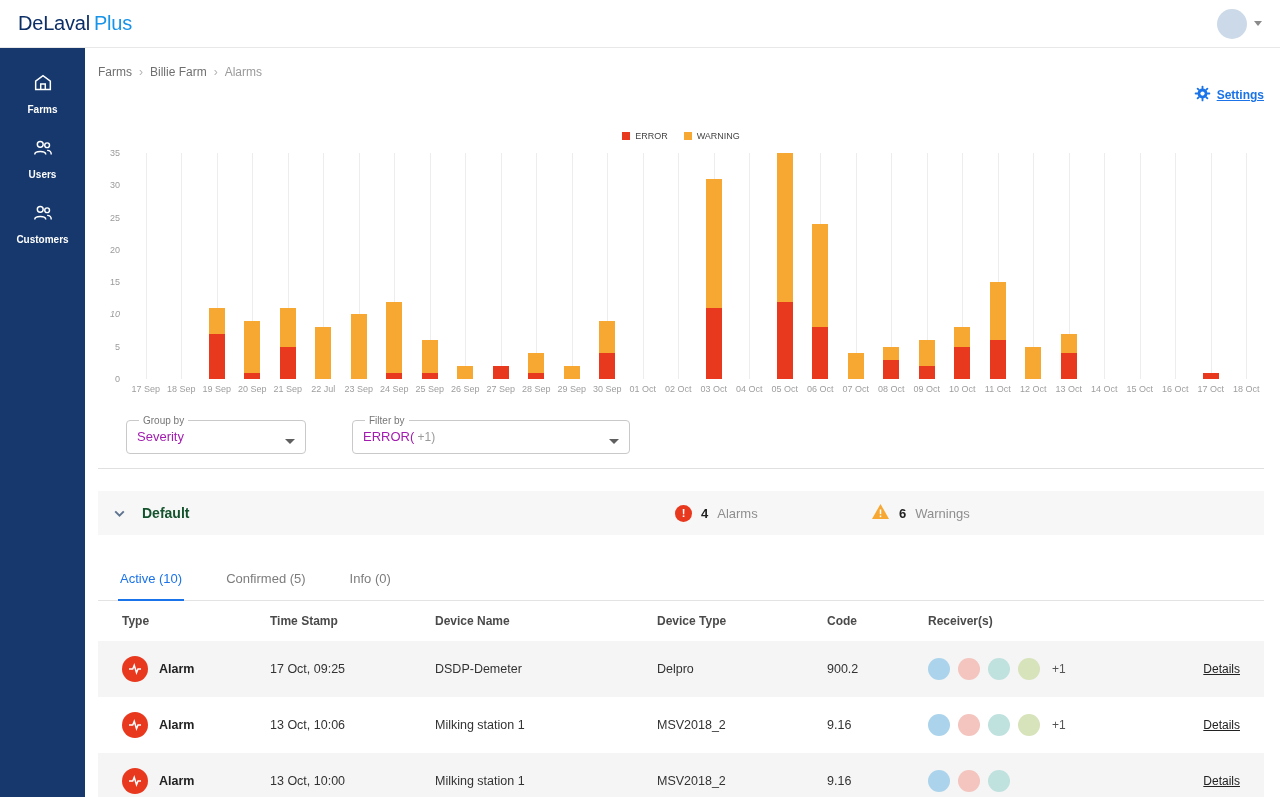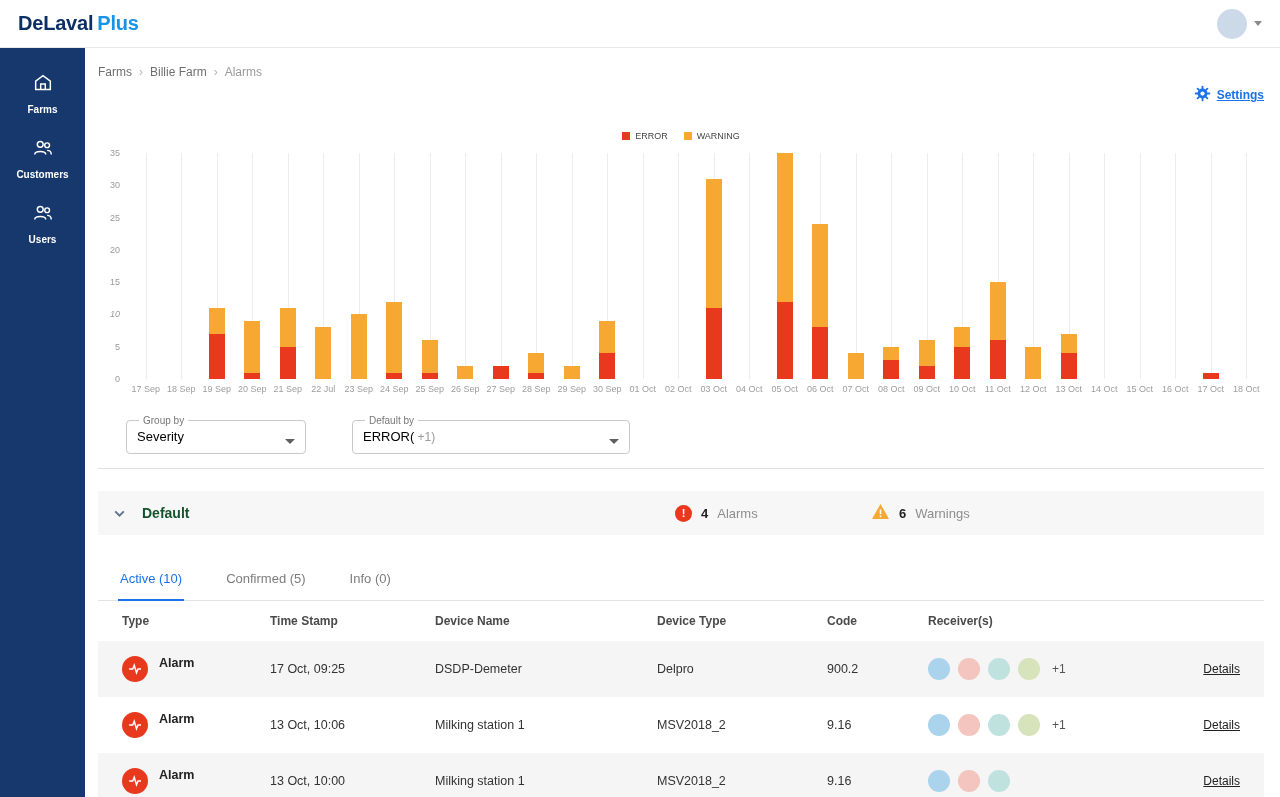--- a/index.html
+++ b/index.html
@@ -2,21 +2,21 @@
 <html><head>
 <meta charset="utf-8">
 <style>
   * { box-sizing: border-box; margin: 0; padding: 0; }
   html, body { width: 1280px; height: 797px; overflow: hidden; }
   body { font-family: "Liberation Sans", sans-serif; background: #fff; color: #333; }
 
   
   .topbar { height: 48px; background: #fff; border-bottom: 1px solid #e8e8e8;
             display: flex; align-items: center; padding: 0 18px; }
-  .brand { font-size: 20px; font-weight: 700; letter-spacing: -0.2px; }
+  .brand { font-size: 20px; font-weight: 400; letter-spacing: -0.2px; }
   .brand .p1 { color: #0b2f66; }
   .brand .p2 { color: #1793e8; margin-left: 4px; }
   .top-right { margin-left: auto; display: flex; align-items: center; gap: 7px; cursor: pointer; }
   .avatar { width: 30px; height: 30px; border-radius: 50%; background: #ccd9e8; }
   .caret-down { width: 0; height: 0; border-left: 4px solid transparent;
                 border-right: 4px solid transparent; border-top: 5px solid #8a8a8a; }
 
   
   .app { display: flex; height: 749px; }
   .sidebar { width: 85px; background: #16386d; flex: 0 0 85px; padding-top: 14px; }
@@ -50,21 +50,21 @@
   .seg.warn { background: #f6a832; }
   .seg.err  { background: #e8391f; }
   .xlab { position: absolute; top: 231px; left: 50%; transform: translateX(-50%);
           font-size: 9px; color: #9e9e9e; white-space: nowrap; }
 
   
   .filters { display: flex; gap: 18px; margin-top: 16px; }
   fieldset.select { border: 1px solid #c9c9c9; border-radius: 4px; position: relative;
                     padding: 1px 28px 8px 10px; cursor: pointer; background: #fff; margin-left: 28px; }
   fieldset.select legend { font-size: 10px; color: #777; padding: 0 4px; margin-left: 2px; }
-  .select .val { font-size: 13px; color: #000000; }
+  .select .val { font-size: 13px; color: #a21caf; }
   .select .muted { font-size: 12px; color: #9a9a9a; }
   .select .sel-caret { position: absolute; right: 10px; top: 13px; width: 0; height: 0;
       border-left: 5px solid transparent; border-right: 5px solid transparent; border-top: 5px solid #5f5f5f; }
   .select.group { width: 180px; }
   .select.filter { width: 278px; }
 
   .divider { margin-top: 14px; border-top: 1px solid #e0e0e0; }
 
   
   .band { margin-top: 22px; height: 44px; background: #f7f7f7; display: flex; align-items: center; padding: 0 14px; }
@@ -81,21 +81,21 @@
   .tabs { margin-top: 30px; display: flex; gap: 40px; padding-left: 20px; border-bottom: 1px solid #e3e3e3; }
   .tab { padding: 6px 2px 13px; font-size: 13px; color: #7c7c7c; cursor: pointer; }
   .tab.active { color: #1a73e8; border-bottom: 2px solid #1a73e8; margin-bottom: -1px; }
 
   
   .thead, .trow { display: grid; grid-template-columns: 148px 165px 222px 170px 101px 1fr 90px;
                   align-items: center; padding: 0 24px; }
   .thead { height: 40px; font-size: 12px; font-weight: 700; color: #4a4a4a; }
   .trow { height: 56px; font-size: 12.5px; color: #333; }
   .tbody .trow:nth-child(odd) { background: #f5f5f5; }
-  .c-type { display: flex; align-items: flex-start; gap: 11px; }
+  .c-type { display: flex; align-items: center; gap: 11px; }
   .alarm-ic { width: 26px; height: 26px; border-radius: 50%; background: #e8391f; flex: 0 0 26px;
               display: flex; align-items: center; justify-content: center; }
   .t-label { font-weight: 700; color: #222; }
   .c-recv { display: flex; align-items: center; gap: 8px; }
   .recv { width: 22px; height: 22px; border-radius: 50%; display: inline-block; }
   .recv-more { font-size: 12px; color: #555; margin-left: 4px; }
   .c-details { text-align: right; }
   .c-details a { color: #222; font-size: 12px; text-decoration: underline; cursor: pointer; }
 </style>
 </head>
@@ -125,32 +125,32 @@
     </div>
     <div class="side-item">
       <span>
         <svg width="22" height="22" viewBox="0 0 24 24" fill="none" stroke="#fff" stroke-width="1.6">
           <circle cx="9" cy="8" r="3.2"></circle>
             <path d="M3 19 C3 14.8 15 14.8 15 19"></path>
           <circle cx="16.5" cy="9" r="2.6"></circle>
             <path d="M16.5 14.6 C19.5 14.6 21 16.4 21 19"></path>
         </svg>
       </span>
-      <span class="lbl">Customers</span>
+      <span class="lbl">Users</span>
     </div>
     <div class="side-item">
       <span>
         <svg width="22" height="22" viewBox="0 0 24 24" fill="none" stroke="#fff" stroke-width="1.6">
           <circle cx="9" cy="8" r="3.2"></circle>
             <path d="M3 19 C3 14.8 15 14.8 15 19"></path>
           <circle cx="16.5" cy="9" r="2.6"></circle>
             <path d="M16.5 14.6 C19.5 14.6 21 16.4 21 19"></path>
         </svg>
       </span>
-      <span class="lbl">Users</span>
+      <span class="lbl">Customers</span>
     </div>
   </div>
 
   <div class="main">
 
     <div class="crumbs">
       <span>Farms</span>
       <span class="sep">›</span>
       <span>Billie Farm</span>
       <span class="sep">›</span>
@@ -460,21 +460,21 @@
       </div>
     </div>
 
     <div class="filters">
       <fieldset class="select group">
         <legend>Group by</legend>
         <span class="val">Severity</span>
         <span class="sel-caret"></span>
       </fieldset>
       <fieldset class="select filter">
-        <legend>Default by</legend>
+        <legend>Filter by</legend>
         <span class="val">ERROR(</span><span class="muted"> +1)</span>
         <span class="sel-caret"></span>
       </fieldset>
     </div>
 
     <div class="divider"></div>
 
     <div class="band">
       <div class="band-left">
         <span class="chev-btn">

